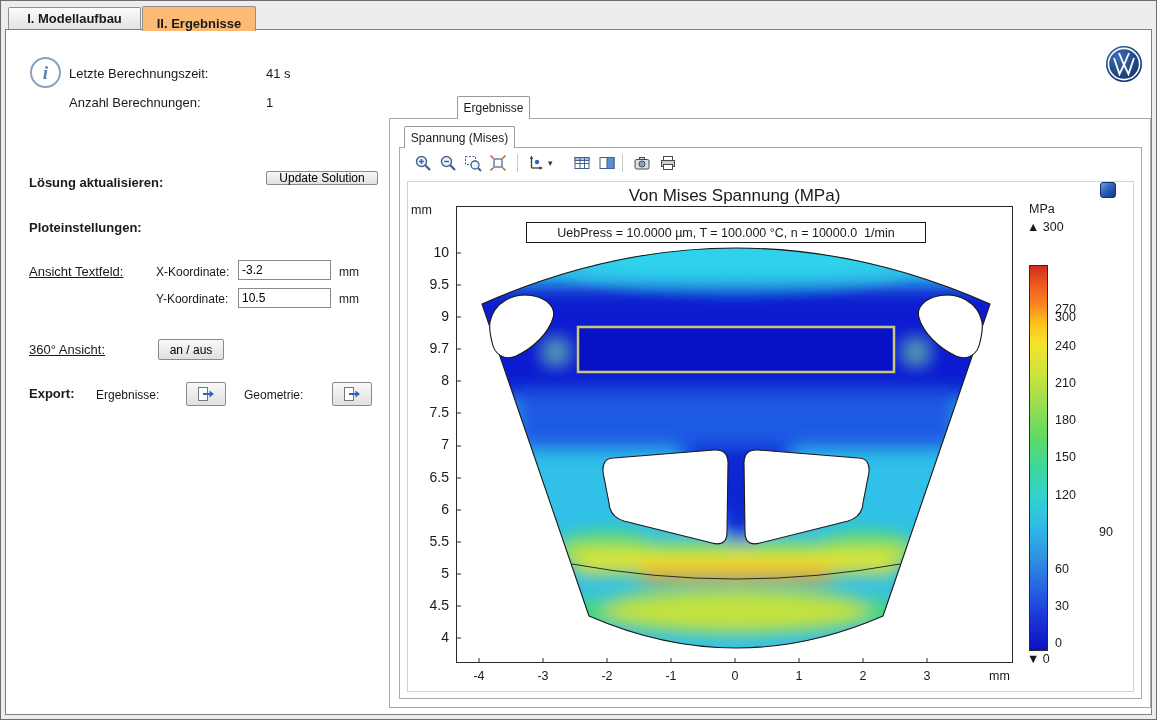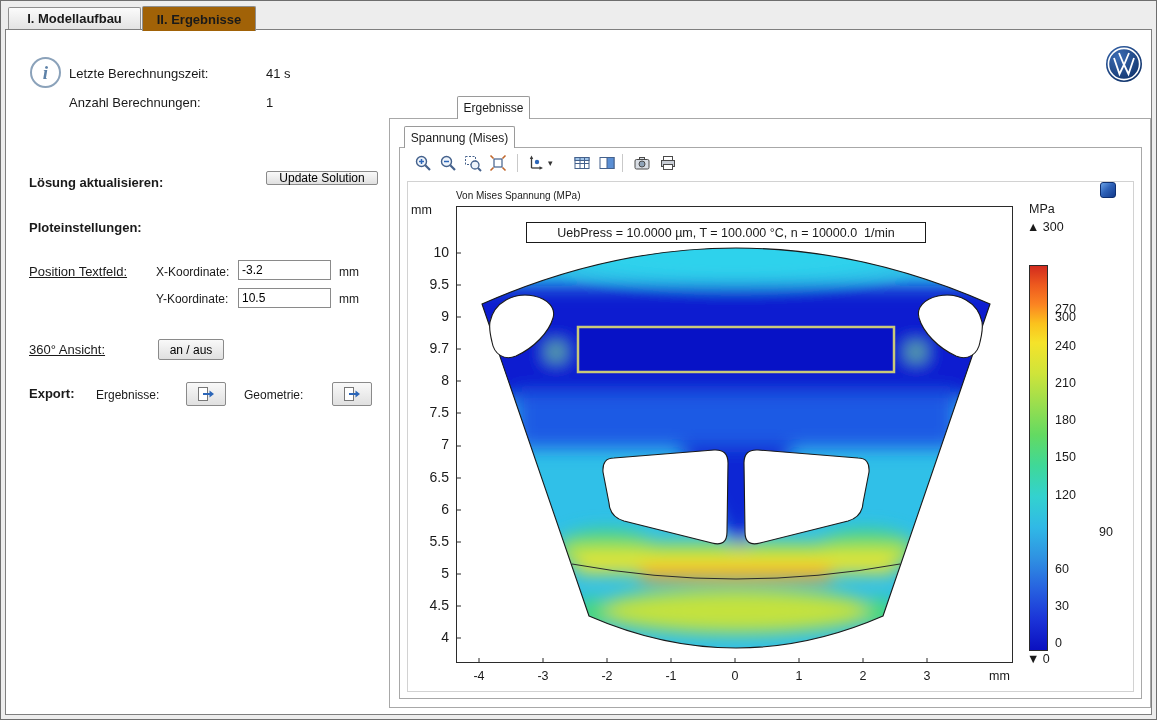--- a/index.html
+++ b/index.html
@@ -5,21 +5,21 @@
   html,body{margin:0;padding:0;background:#d8d8d8;}
   .app{position:relative;width:1157px;height:720px;background:#ededed;
        font-family:"Liberation Sans","DejaVu Sans",sans-serif;color:#1a1a1a;
        overflow:hidden;border:1px solid #6e6e6e;box-sizing:border-box;}
   .main{position:absolute;left:4px;top:28px;width:1147px;height:686px;
         background:#fff;border:1px solid #7f7f7f;box-sizing:border-box;z-index:1;}
   .wtab{position:absolute;display:flex;align-items:center;justify-content:center;
         border:1px solid #8f8f8f;border-bottom:none;border-radius:2px 2px 0 0;
         font-weight:bold;font-size:13px;background:linear-gradient(#fbfbfb,#e3e3e3);
         box-sizing:border-box;cursor:default;}
-  .wtab.active{background:#a16207;z-index:7;}
+  .wtab.active{background:#fdba74;z-index:7;align-items:flex-end;}
   .ptab{position:absolute;display:flex;align-items:center;justify-content:center;
         border:1px solid #9a9a9a;border-bottom:none;border-radius:2px 2px 0 0;
         font-size:12px;background:linear-gradient(#f7f7f7,#e4e4e4);box-sizing:border-box;}
   .ptab.active{background:#fff;z-index:7;}
   .panel{position:absolute;background:#fff;border:1px solid #a8a8a8;box-sizing:border-box;z-index:2;}
   .lbl{position:absolute;font-size:13px;white-space:nowrap;line-height:15px;z-index:3;}
   .small{font-size:12px;}
   .bold{font-weight:bold;}
   .u{text-decoration:underline;}
   .btn{position:absolute;display:flex;align-items:center;justify-content:center;
@@ -84,21 +84,21 @@
   <div class="lbl" style="left:68px;top:94px;">Anzahl Berechnungen:</div>
   <div class="lbl" style="left:265px;top:94px;">1</div>
 
   <div class="lbl bold" style="left:28px;top:174px;">Lösung aktualisieren:</div>
   <button class="btn" style="left:265px;top:170px;width:112px;height:14px;text-align:center;">
     <span>Update Solution</span>
   </button>
 
   <div class="lbl bold" style="left:28px;top:219px;">Ploteinstellungen:</div>
 
-  <div class="lbl u" style="left:28px;top:263px;">Position Textfeld:</div>
+  <div class="lbl u" style="left:28px;top:263px;">Ansicht Textfeld:</div>
   <div class="lbl small" style="left:155px;top:264px;">X-Koordinate:</div>
   <input class="input" style="left: 237px; top: 259px; width: 93px; height: 20px;" value="-3.2">
   <div class="lbl small" style="left:338px;top:264px;">mm</div>
   <div class="lbl small" style="left:155px;top:291px;">Y-Koordinate:</div>
   <input class="input" style="left: 237px; top: 287px; width: 93px; height: 20px;" value="10.5">
   <div class="lbl small" style="left:338px;top:291px;">mm</div>
 
   <div class="lbl u" style="left:28px;top:341px;">360° Ansicht:</div>
   <button class="btn" style="left:157px;top:338px;width:66px;height:21px;">
     <span>an / aus</span>
@@ -204,21 +204,21 @@
     <svg width="18" height="18">
       <rect x="4.5" y="2.5" width="9" height="4" fill="#fff" stroke="#4a4a4a"></rect>
       <rect x="2.5" y="6.5" width="13" height="6" fill="#c9ced6" stroke="#4a4a4a"></rect>
       <rect x="4.5" y="10.5" width="9" height="5" fill="#fff" stroke="#4a4a4a"></rect>
     </svg>
   </button>
 
   <div style="position:absolute;left:406px;top:180px;width:727px;height:511px;border:1px solid #d2d2d2;
               background:#fff;box-sizing:border-box;z-index:2;"></div>
 
-  <div class="lbl" style="left:455px;top:187px;width:557px;text-align:left;font-size:10px;">Von Mises Spannung (MPa)</div>
+  <div class="lbl" style="left:455px;top:187px;width:557px;text-align:center;font-size:17px;">Von Mises Spannung (MPa)</div>
   <button class="bluebtn"></button>
 
   <div class="lbl" style="left:410px;top:202px;font-size:12.5px;">mm</div>
 
   <svg style="position:absolute;left:455px;top:205px;z-index:3;" width="557" height="457" viewBox="0 0 557 457">
     <defs>
       <clipPath id="sectorClip">
         <path d="M 26 98 Q 280 -14 534 98 L 427 410 Q 280 474 133 410 Z"></path>
       </clipPath>
       <filter id="blobBlur" x="-20%" y="-20%" width="140%" height="140%">

